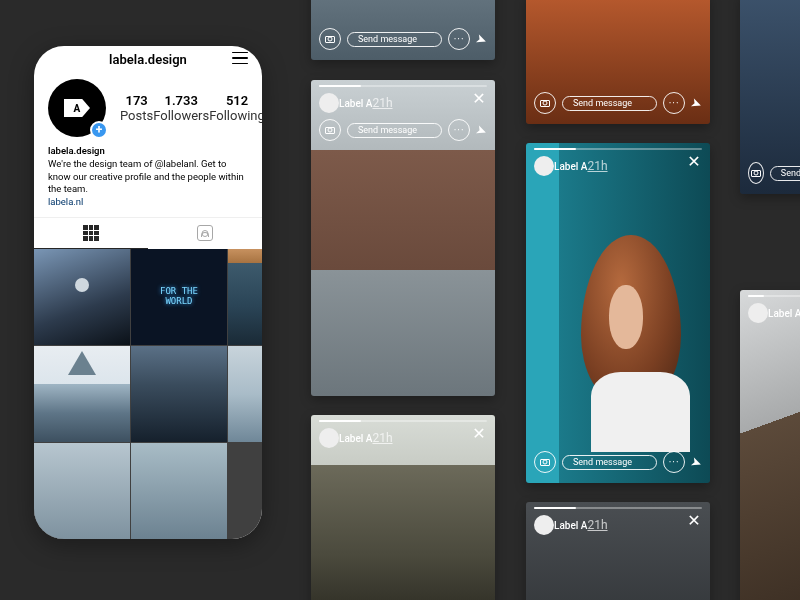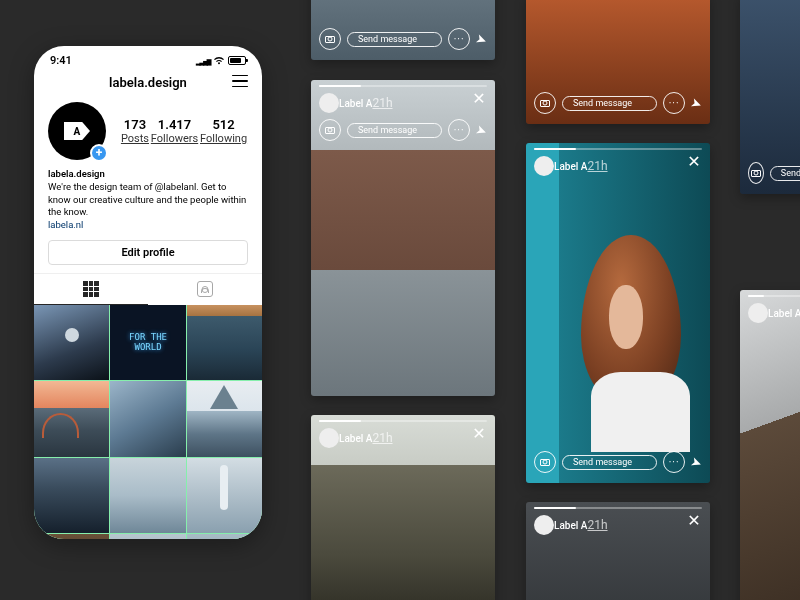--- a/index.html
+++ b/index.html
@@ -96,21 +96,21 @@
   .add-badge {
     position: absolute; bottom: -2px; right: -2px;
     width: 18px; height: 18px; border-radius: 50%;
     background: #3897f0; border: 2px solid #fff;
     color: #fff; font-size: 12px; font-weight: 700;
     display: flex; align-items: center; justify-content: center;
     line-height: 1;
   }
   .stats { flex: 1; display: flex; justify-content: space-around; text-align: center; align-items: center; }
   .stat-num { font-size: 13px; font-weight: 600; }
-  .stat-lbl { font-size: 11px; color: #333; text-decoration: underline; }
+  .stat-lbl { font-size: 13px; color: #333; }
 
   .bio { padding: 0 14px 8px; font-size: 9.5px; line-height: 1.35; }
   .bio-name { font-weight: 600; }
   .bio-link { color: #003569; margin-top: 28px; }
 
   .edit-btn {
     margin: 0 14px 8px;
     border: 1px solid #dbdbdb;
     border-radius: 4px;
     padding: 5px 0;
@@ -146,23 +146,23 @@
   }
   .tagged-ico::after {
     content: ""; position: absolute; left: 3px; right: 3px; bottom: 3px;
     height: 4px; border: 1.3px solid #262626; border-bottom: none;
     border-radius: 6px 6px 0 0;
   }
 
   .feed {
     flex: 1;
     display: grid;
-    grid-template-columns: repeat(3, 1fr);
+    grid-template-columns: repeat(5, 1fr);
     gap: 1px;
-    background: #86efac;
+    background: #404040;
     overflow: hidden;
   }
   .tile { width: 100%; aspect-ratio: 1/1; }
   .t1 { background: linear-gradient(160deg,#7a96b5 0%,#2d3b4d 60%,#0b1118 100%); position:relative; }
   .t1::after{content:"";position:absolute;left:50%;top:30%;width:14px;height:14px;border-radius:50%;background:#cfd8df;transform:translateX(-50%);}
   .t2 { background:#0a1424; display:flex; align-items:center; justify-content:center; }
   .t2 span{ font-family: monospace; font-size:9px; color:#7bd8ff; text-shadow:0 0 4px #3aa8ff; text-align:center; line-height:1.1;}
   .t3 { background:linear-gradient(#c7915f 0%,#a67240 15%,#3d5a6c 15%,#2a4456 60%,#1a2a36 100%); }
   .t4 { background:linear-gradient(#f2b894 0%,#e4865f 35%,#5b6c7a 35%,#3d4c58 65%,#2a3640 100%); position:relative;}
   .t4::after{content:"";position:absolute;left:10%;bottom:25%;width:45%;height:30%;border:2px solid #b85c3a;border-bottom:none;border-radius:60% 60% 0 0/100% 100% 0 0;}
@@ -258,30 +258,20 @@
   .s7 { left:526px; top:502px; height:200px; background:linear-gradient(#4a4e52,#24272a);}
   .s9 { left:740px; top:-6px; height:200px; width:80px; background:linear-gradient(#3c526b,#1c2a3c);}
   .s10{ left:740px; top:290px; height:330px; width:80px; background:linear-gradient(160deg,#d8dadb,#a8aaab 40%,#5c4a3a 40%,#3a2d22);}
   .story-top,.story-footer{position:relative;z-index:2;}
   .story-body{position:relative;z-index:1;}
 </style>
 </head>
 <body>
 
 <div class="phone">
-  <div class="status-bar">
-    <span>9:41</span>
-    <div class="status-right">
-      <span class="sig"></span>
-      <svg class="wifi" viewBox="0 0 12 9">
-          <path d="M6 8.2a1 1 0 100-2 1 1 0 000 2zM3 5.2a4.2 4.2 0 016 0l-.9.9a3 3 0 00-4.2 0zM1 3.2a7 7 0 0110 0l-.9.9a5.8 5.8 0 00-8.2 0z" fill="#000"></path>
-        </svg>
-      <span class="batt"></span>
-    </div>
-  </div>
 
   <div class="nav-header">
     <span class="nav-title">labela.design</span>
     <div class="hamburger">
         <span></span>
         <span></span>
         <span></span>
       </div>
   </div>
 
@@ -291,37 +281,36 @@
         <div class="avatar-tag">A</div>
       </div>
       <div class="add-badge">+</div>
     </div>
     <div class="stats">
       <div>
         <div class="stat-num">173</div>
         <div class="stat-lbl">Posts</div>
       </div>
       <div>
-        <div class="stat-num">1.417</div>
+        <div class="stat-num">1.733</div>
         <div class="stat-lbl">Followers</div>
       </div>
       <div>
         <div class="stat-num">512</div>
         <div class="stat-lbl">Following</div>
       </div>
     </div>
   </div>
 
   <div class="bio">
     <div class="bio-name">labela.design</div>
-    <span>We're the design team of @labelanl. Get to know our creative culture and the people within the know.</span><br>
+    <span>We're the design team of @labelanl. Get to know our creative profile and the people within the team.</span><br>
     <span class="bio-link">labela.nl</span>
   </div>
 
-  <div class="edit-btn">Edit profile</div>
 
   <div class="tabs">
     <div class="tab active">
       <div class="grid-ico">
           <span></span>
           <span></span>
           <span></span>
           <span></span>
           <span></span>
           <span></span>

